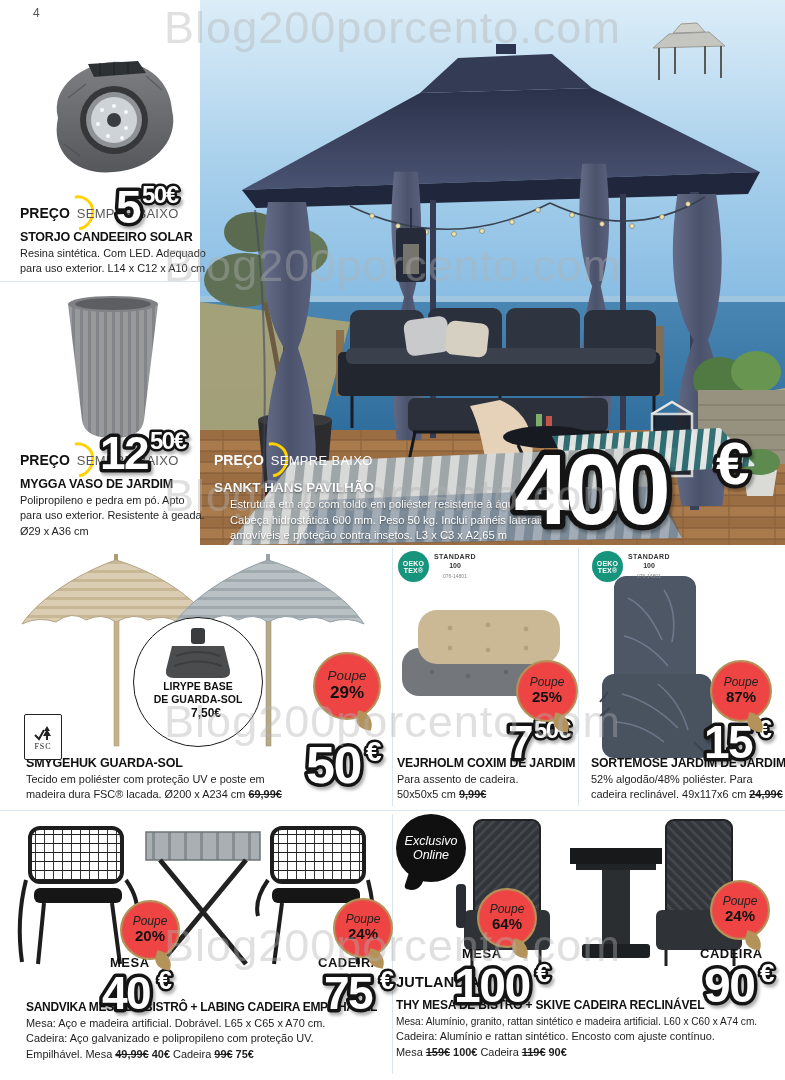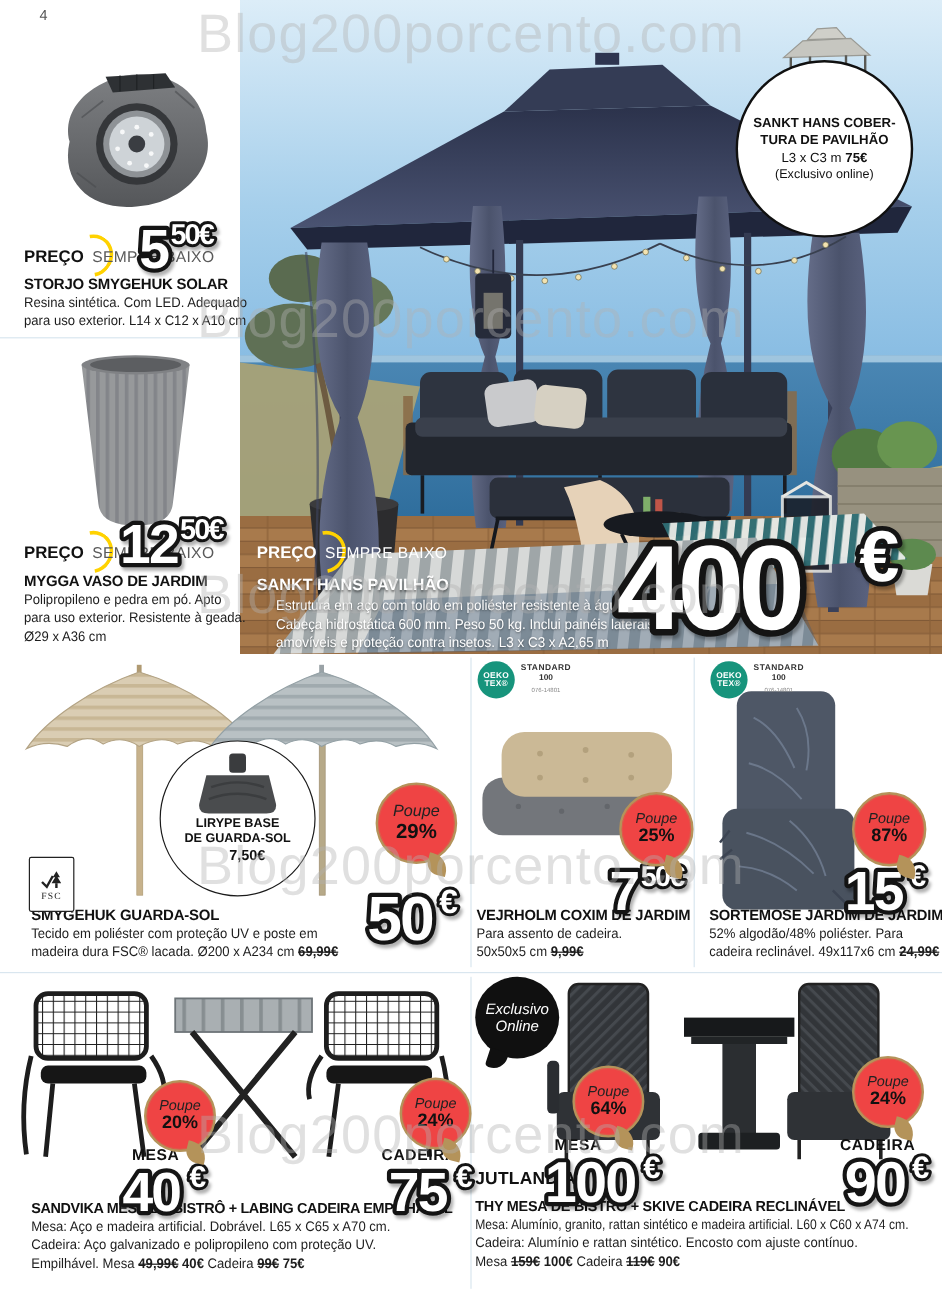--- a/index.html
+++ b/index.html
@@ -252,26 +252,20 @@
   <polygon points="92,462 430,448 482,538 28,545" fill="url(#rug1P)"></polygon>
   <polygon points="120,500 460,486 482,538 98,545" fill="#3c5a78" opacity=".35"></polygon>
 </svg>
 
 <div class="inset">
   <svg class="inset-gazebo" width="105" height="66" viewBox="0 0 105 66">
     <polygon points="44,8 60,7 68,16 36,17" fill="#cfcfc9" stroke="#9a9a94" stroke-width="1"></polygon>
     <polygon points="32,18 72,16 88,30 16,32" fill="#c6c6c0" stroke="#9a9a94" stroke-width="1"></polygon>
     <path d="M22,32 V64 M84,30 V62 M38,31 V58 M68,30 V58" stroke="#5a5a55" stroke-width="2" fill="none"></path>
   </svg>
-  <div class="inset-circle">
-    <div class="ins-b">SANKT HANS COBER-</div>
-    <div class="ins-b">TURA DE PAVILHÃO</div>
-    <div class="ins-n"><span>L3 x C3 m </span><b>75€</b></div>
-    <div class="ins-note">(Exclusivo online)</div>
-  </div>
 </div>
 
 <div class="psb psb--light" style="left:214px;top:452px">
   <span class="psb-arc"></span>
   <span class="psb-main">PREÇO</span>
   <span class="psb-rest">SEMPRE BAIXO</span>
 </div>
 <div class="photo-name" style="left:214px;top:480px">SANKT HANS PAVILHÃO</div>
 <div class="photo-desc" style="left:230px;top:497px;width:345px">
   <span class="cond">Estrutura em aço com toldo em poliéster resistente à água.</span><br>
@@ -304,21 +298,21 @@
 </svg>
 <svg class="price" style="left:112px;top:178px" width="96" height="52">
   <text class="pt" x="4" y="45" font-size="46">5</text>
   <text class="pt pt-sup" x="30" y="25" font-size="24">50€</text>
 </svg>
 <div class="psb" style="left:20px;top:205px">
   <span class="psb-arc"></span>
   <span class="psb-main">PREÇO</span>
   <span class="psb-rest">SEMPRE BAIXO</span>
 </div>
-<div class="pname" style="left:20px;top:230px">STORJO SMYGEHUK SOLAR</div>
+<div class="pname" style="left:20px;top:230px">STORJO CANDEEIRO SOLAR</div>
 <div class="desc" style="left:20px;top:246px;width:180px">
   <span class="cond">Resina sintética. Com LED. Adequado</span><br>
   <span class="cond">para uso exterior. L14 x C12 x A10 cm</span>
 </div>
 
 <div class="div-h" style="left:0;top:281px;width:200px"></div>
 
 <svg class="abs" style="left:48px;top:290px" width="130" height="152" viewBox="0 0 130 152">
   <path d="M20,14 h90 l-14,116 q-2,18 -31,18 t-31,-18 Z" fill="url(#fluteP)"></path>
   <ellipse cx="65" cy="14" rx="45" ry="8" fill="#808285"></ellipse>

